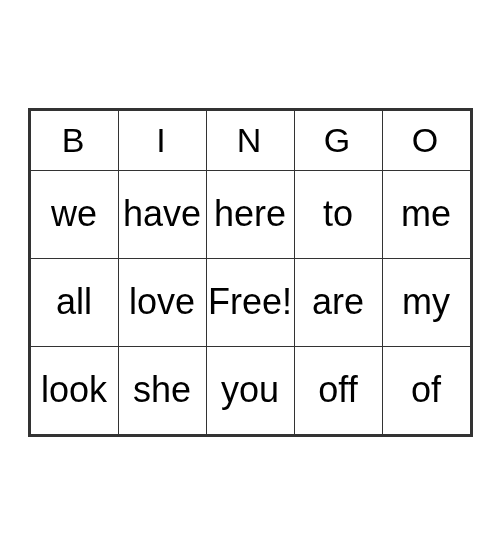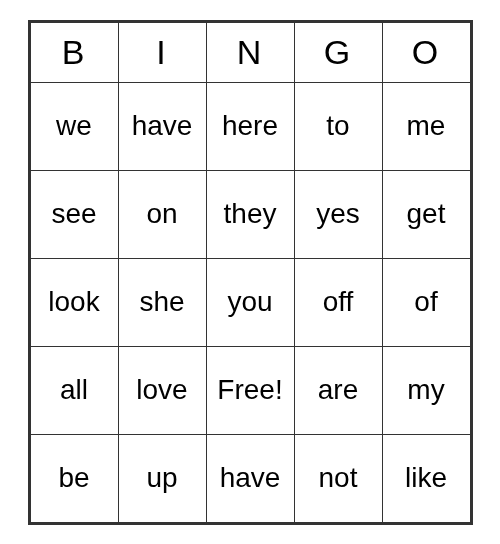--- a/index.html
+++ b/index.html
@@ -27,21 +27,21 @@
       border-collapse: collapse;
     }
 
     .bingo-table td,
     .bingo-table th {
       border: 1.5px solid #333;
       width: 88px;
       height: 88px;
       text-align: center;
       vertical-align: middle;
-      font-size: 28px;
+      font-size: 36px;
     }
 
     .bingo-table th {
       height: 60px;
       font-size: 34px;
       font-weight: normal;
       letter-spacing: 2px;
     }
   </style>
 </head>
@@ -60,42 +60,28 @@
     </thead>
     <tbody id="bingo-body">
     <tr>
           <td>we</td>
           <td>have</td>
           <td>here</td>
           <td>to</td>
           <td>me</td>
         </tr>
         <tr>
-          <td>see</td>
-          <td>on</td>
-          <td>they</td>
-          <td>yes</td>
-          <td>get</td>
+          <td>all</td>
+          <td>love</td>
+          <td>Free!</td>
+          <td>are</td>
+          <td>my</td>
         </tr>
         <tr>
           <td>look</td>
           <td>she</td>
           <td>you</td>
           <td>off</td>
           <td>of</td>
         </tr>
-        <tr>
-          <td>all</td>
-          <td>love</td>
-          <td>Free!</td>
-          <td>are</td>
-          <td>my</td>
-        </tr>
-        <tr>
-          <td>be</td>
-          <td>up</td>
-          <td>have</td>
-          <td>not</td>
-          <td>like</td>
-        </tr>
       </tbody>
   </table>
 </div>
 
 </body></html>

